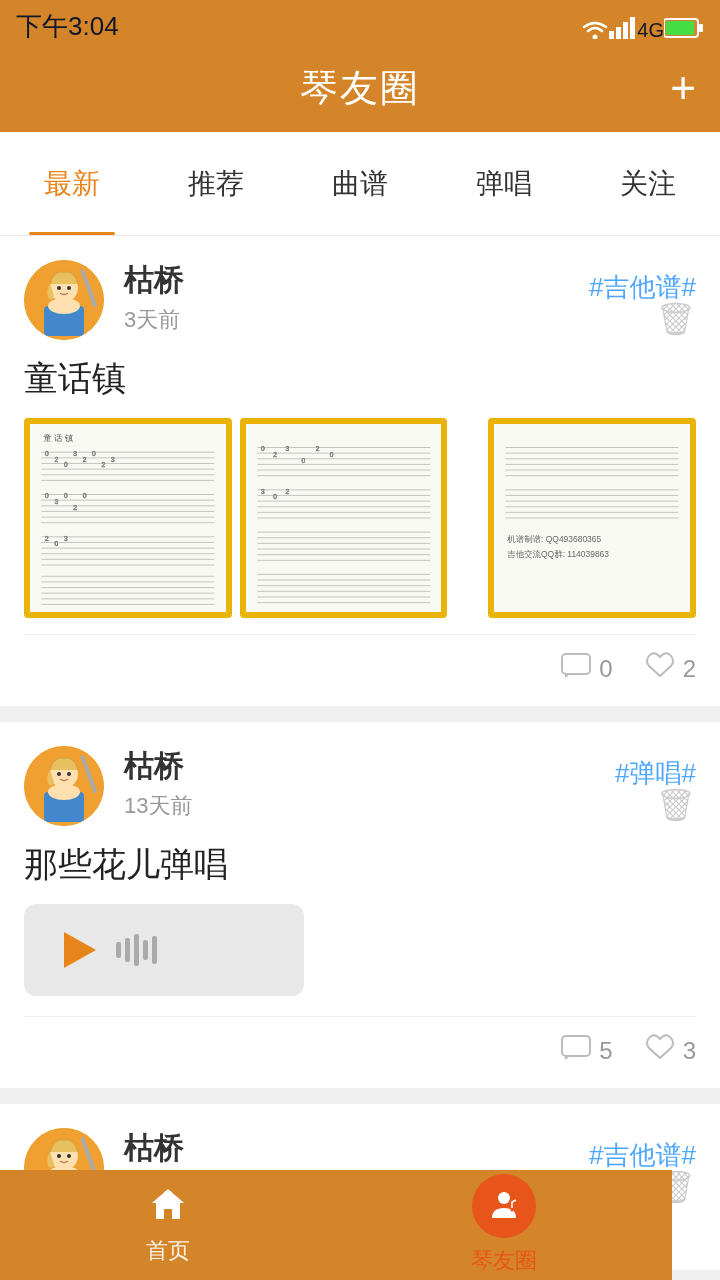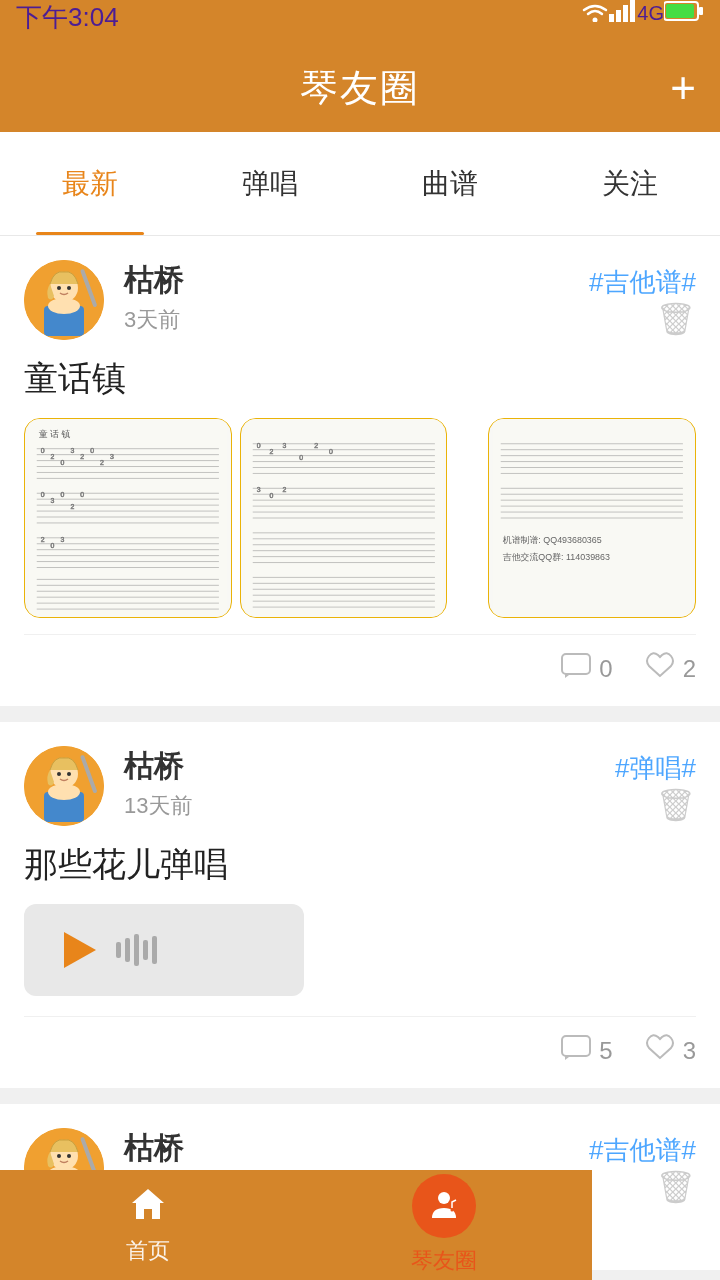--- a/index.html
+++ b/index.html
@@ -10,24 +10,24 @@
       font-family: "PingFang SC", "Hiragino Sans GB", "Microsoft YaHei", sans-serif;
       background: #f5f5f5;
       overflow-x: hidden;
     }
 
     
     .status-bar {
       background: #d4852a;
       height: 44px;
       display: flex;
-      align-items: flex-start;
+      align-items: flex-end;
       justify-content: space-between;
       padding: 0 16px;
-      color: #4c1d95;
+      color: #0f172a;
       font-size: 26px;
       font-weight: 500;
     }
     .status-right {
       display: flex;
       align-items: center;
       font-size: 20px;
     }
 
     
@@ -128,21 +128,21 @@
       color: #999;
     }
     .post-tag {
       font-size: 26px;
       color: #4da6ff;
       text-align: right;
     }
     .post-tag-row {
       display: flex;
       justify-content: space-between;
-      align-items: center;
+      align-items: flex-end;
     }
     .delete-icon {
       color: #ccc;
       font-size: 32px;
       margin-top: 4px;
       cursor: pointer;
     }
 
     .post-title {
       font-size: 34px;
@@ -154,22 +154,22 @@
     
     .sheet-images {
       display: flex;
       gap: 8px;
       margin-bottom: 16px;
     }
     .sheet-thumb {
       flex: 1;
       height: 200px;
       background: #f8f8f5;
-      border: 1px solid #eab308;
-      border-radius: 16px;
+      border: 6px solid #eab308;
+      border-radius: 4px;
       overflow: hidden;
       position: relative;
     }
 
     
     .sheet-svg {
       width: 100%;
       height: 100%;
     }
 
@@ -224,21 +224,21 @@
       width: 5px;
       background: #aaa;
       border-radius: 2px;
     }
 
     
     .bottom-nav {
       position: fixed;
       bottom: 0;
       left: 0;
-      width: 592px;
+      width: 672px;
       height: 110px;
       background: #d4852a;
       display: flex;
       align-items: center;
     }
     .nav-item {
       flex: 1;
       display: flex;
       flex-direction: column;
       align-items: center;
@@ -317,24 +317,27 @@
 <div class="header">
   <span class="header-title">琴友圈</span>
   <span class="header-add">+</span>
 </div>
 
 <div class="tabs">
   <div class="tab active">
     <span>最新</span>
   </div>
   <div class="tab">
-    <span>弹唱</span>
+    <span>推荐</span>
   </div>
   <div class="tab">
     <span>曲谱</span>
+  </div>
+  <div class="tab">
+    <span>弹唱</span>
   </div>
   <div class="tab">
     <span>关注</span>
   </div>
 </div>
 
 <div class="feed content-area">
 
   <div class="post-card">
     <div class="post-header">

